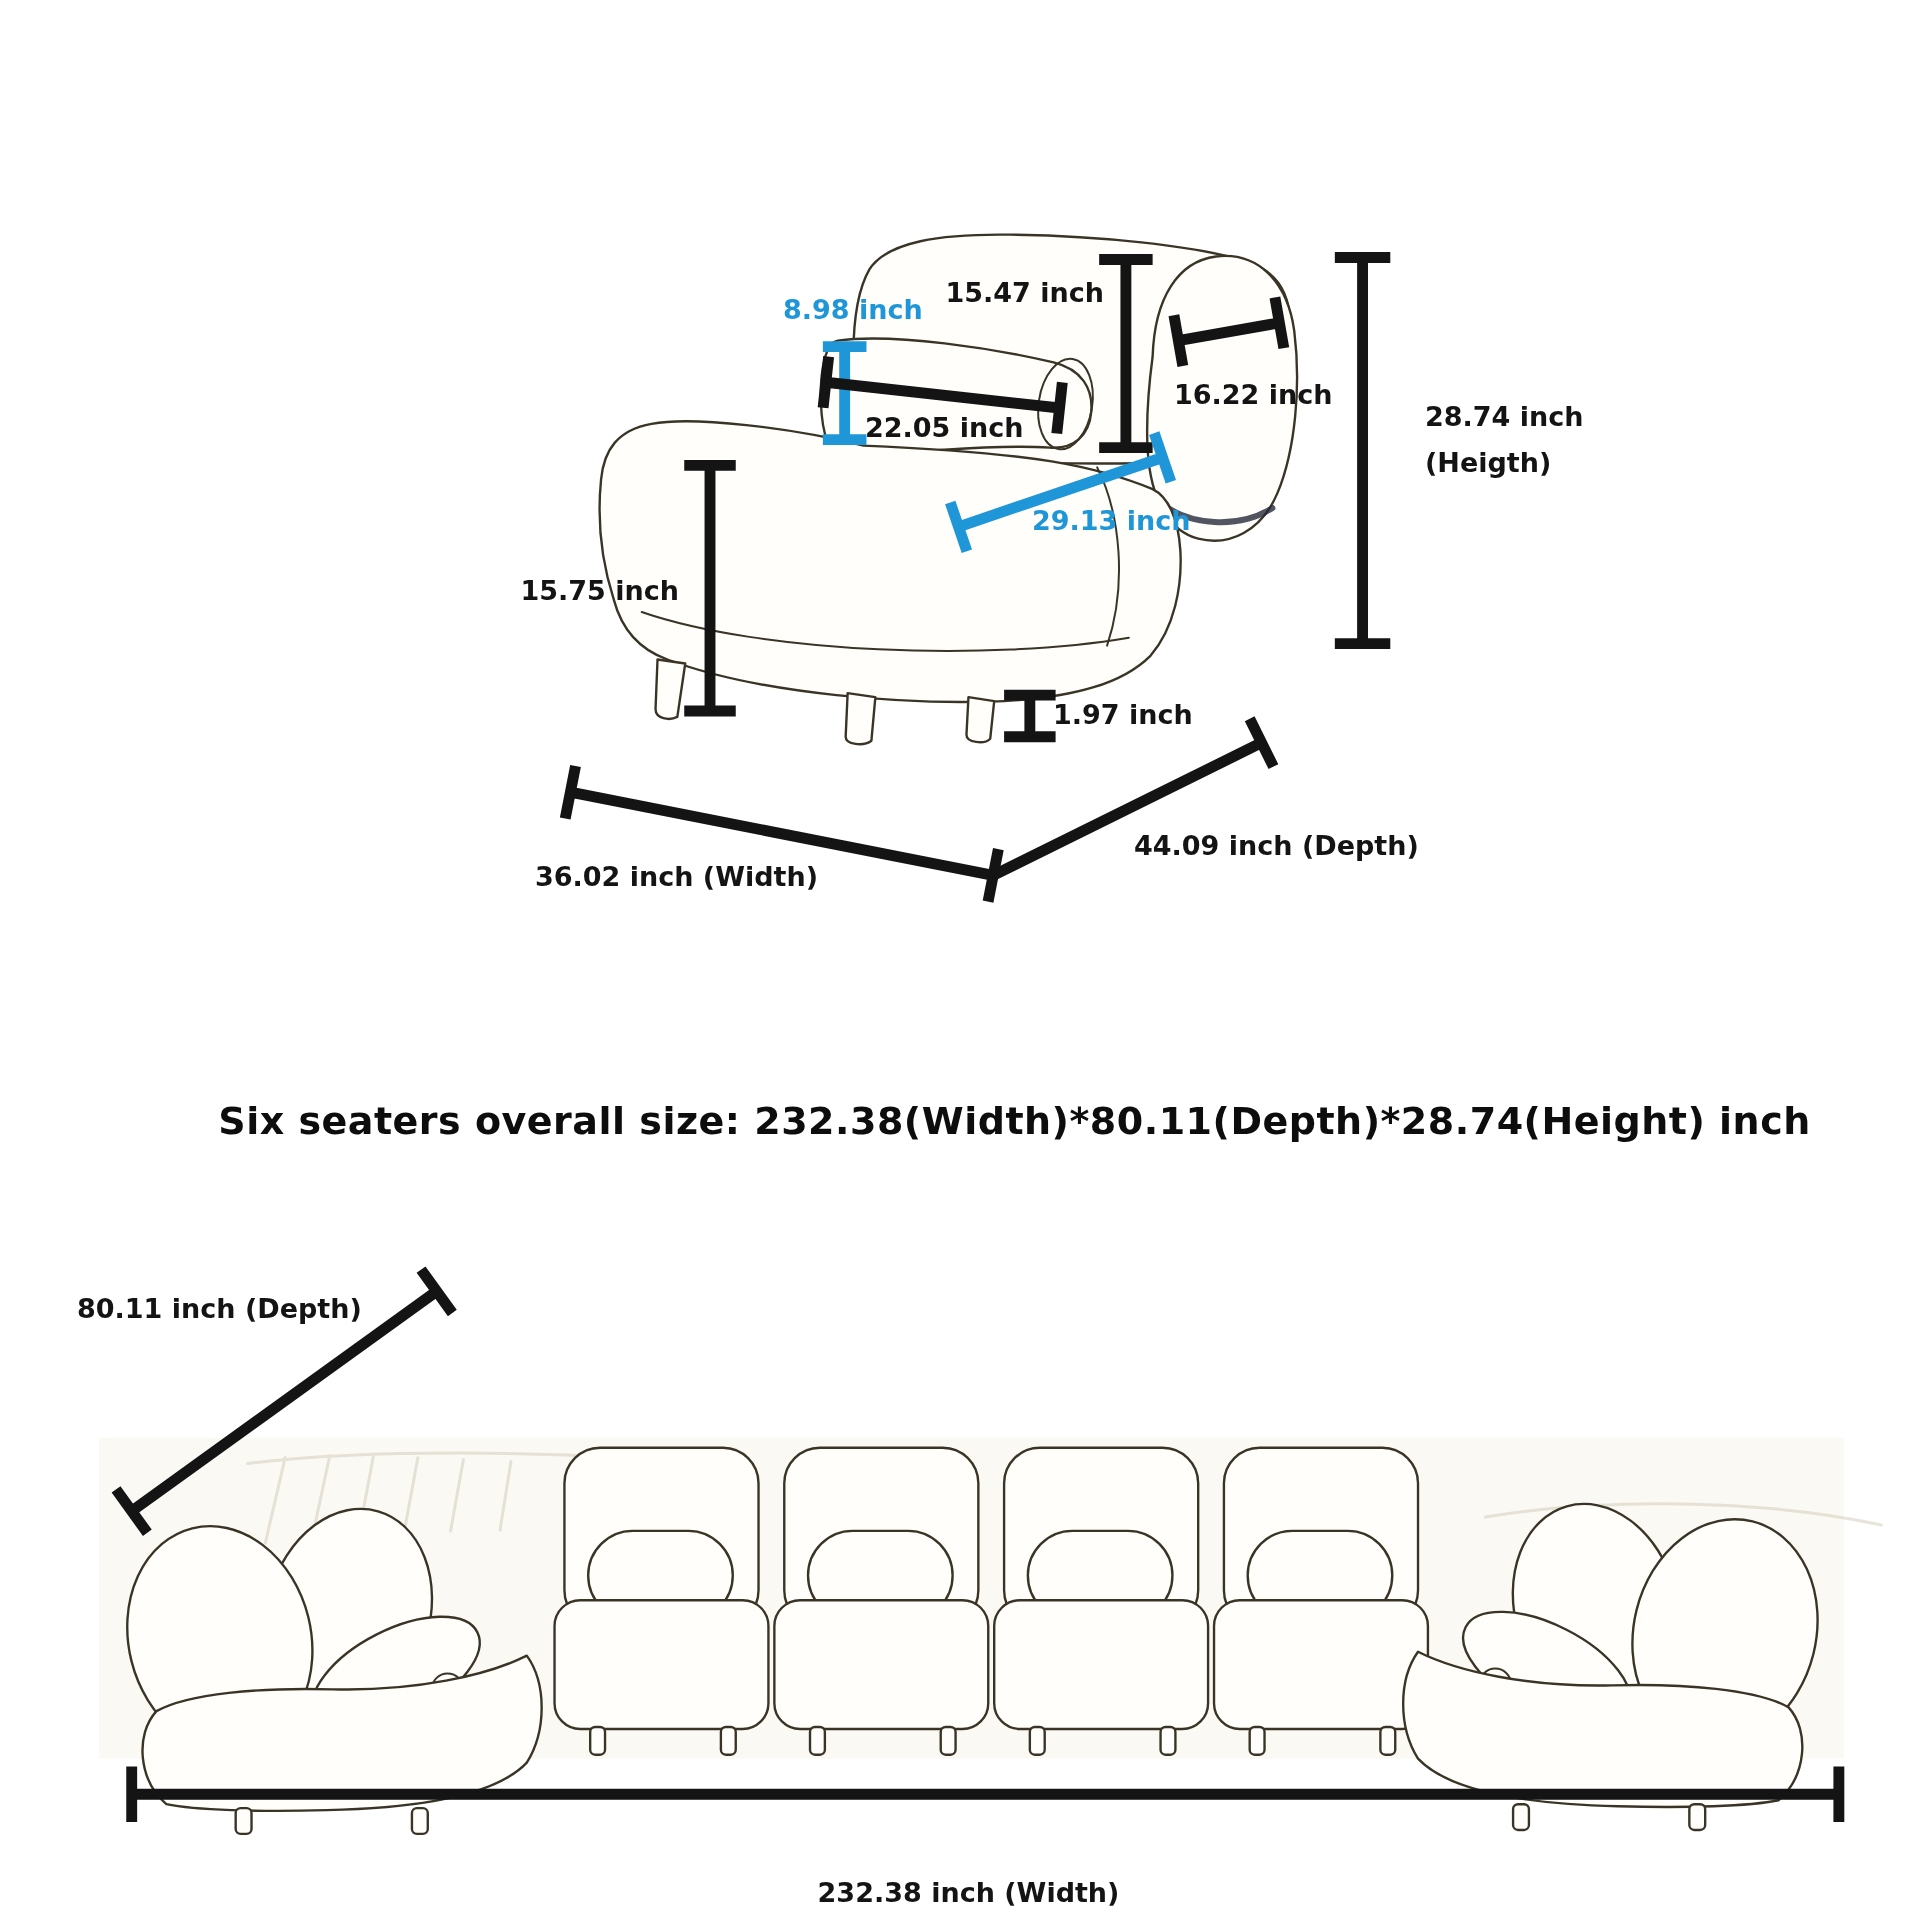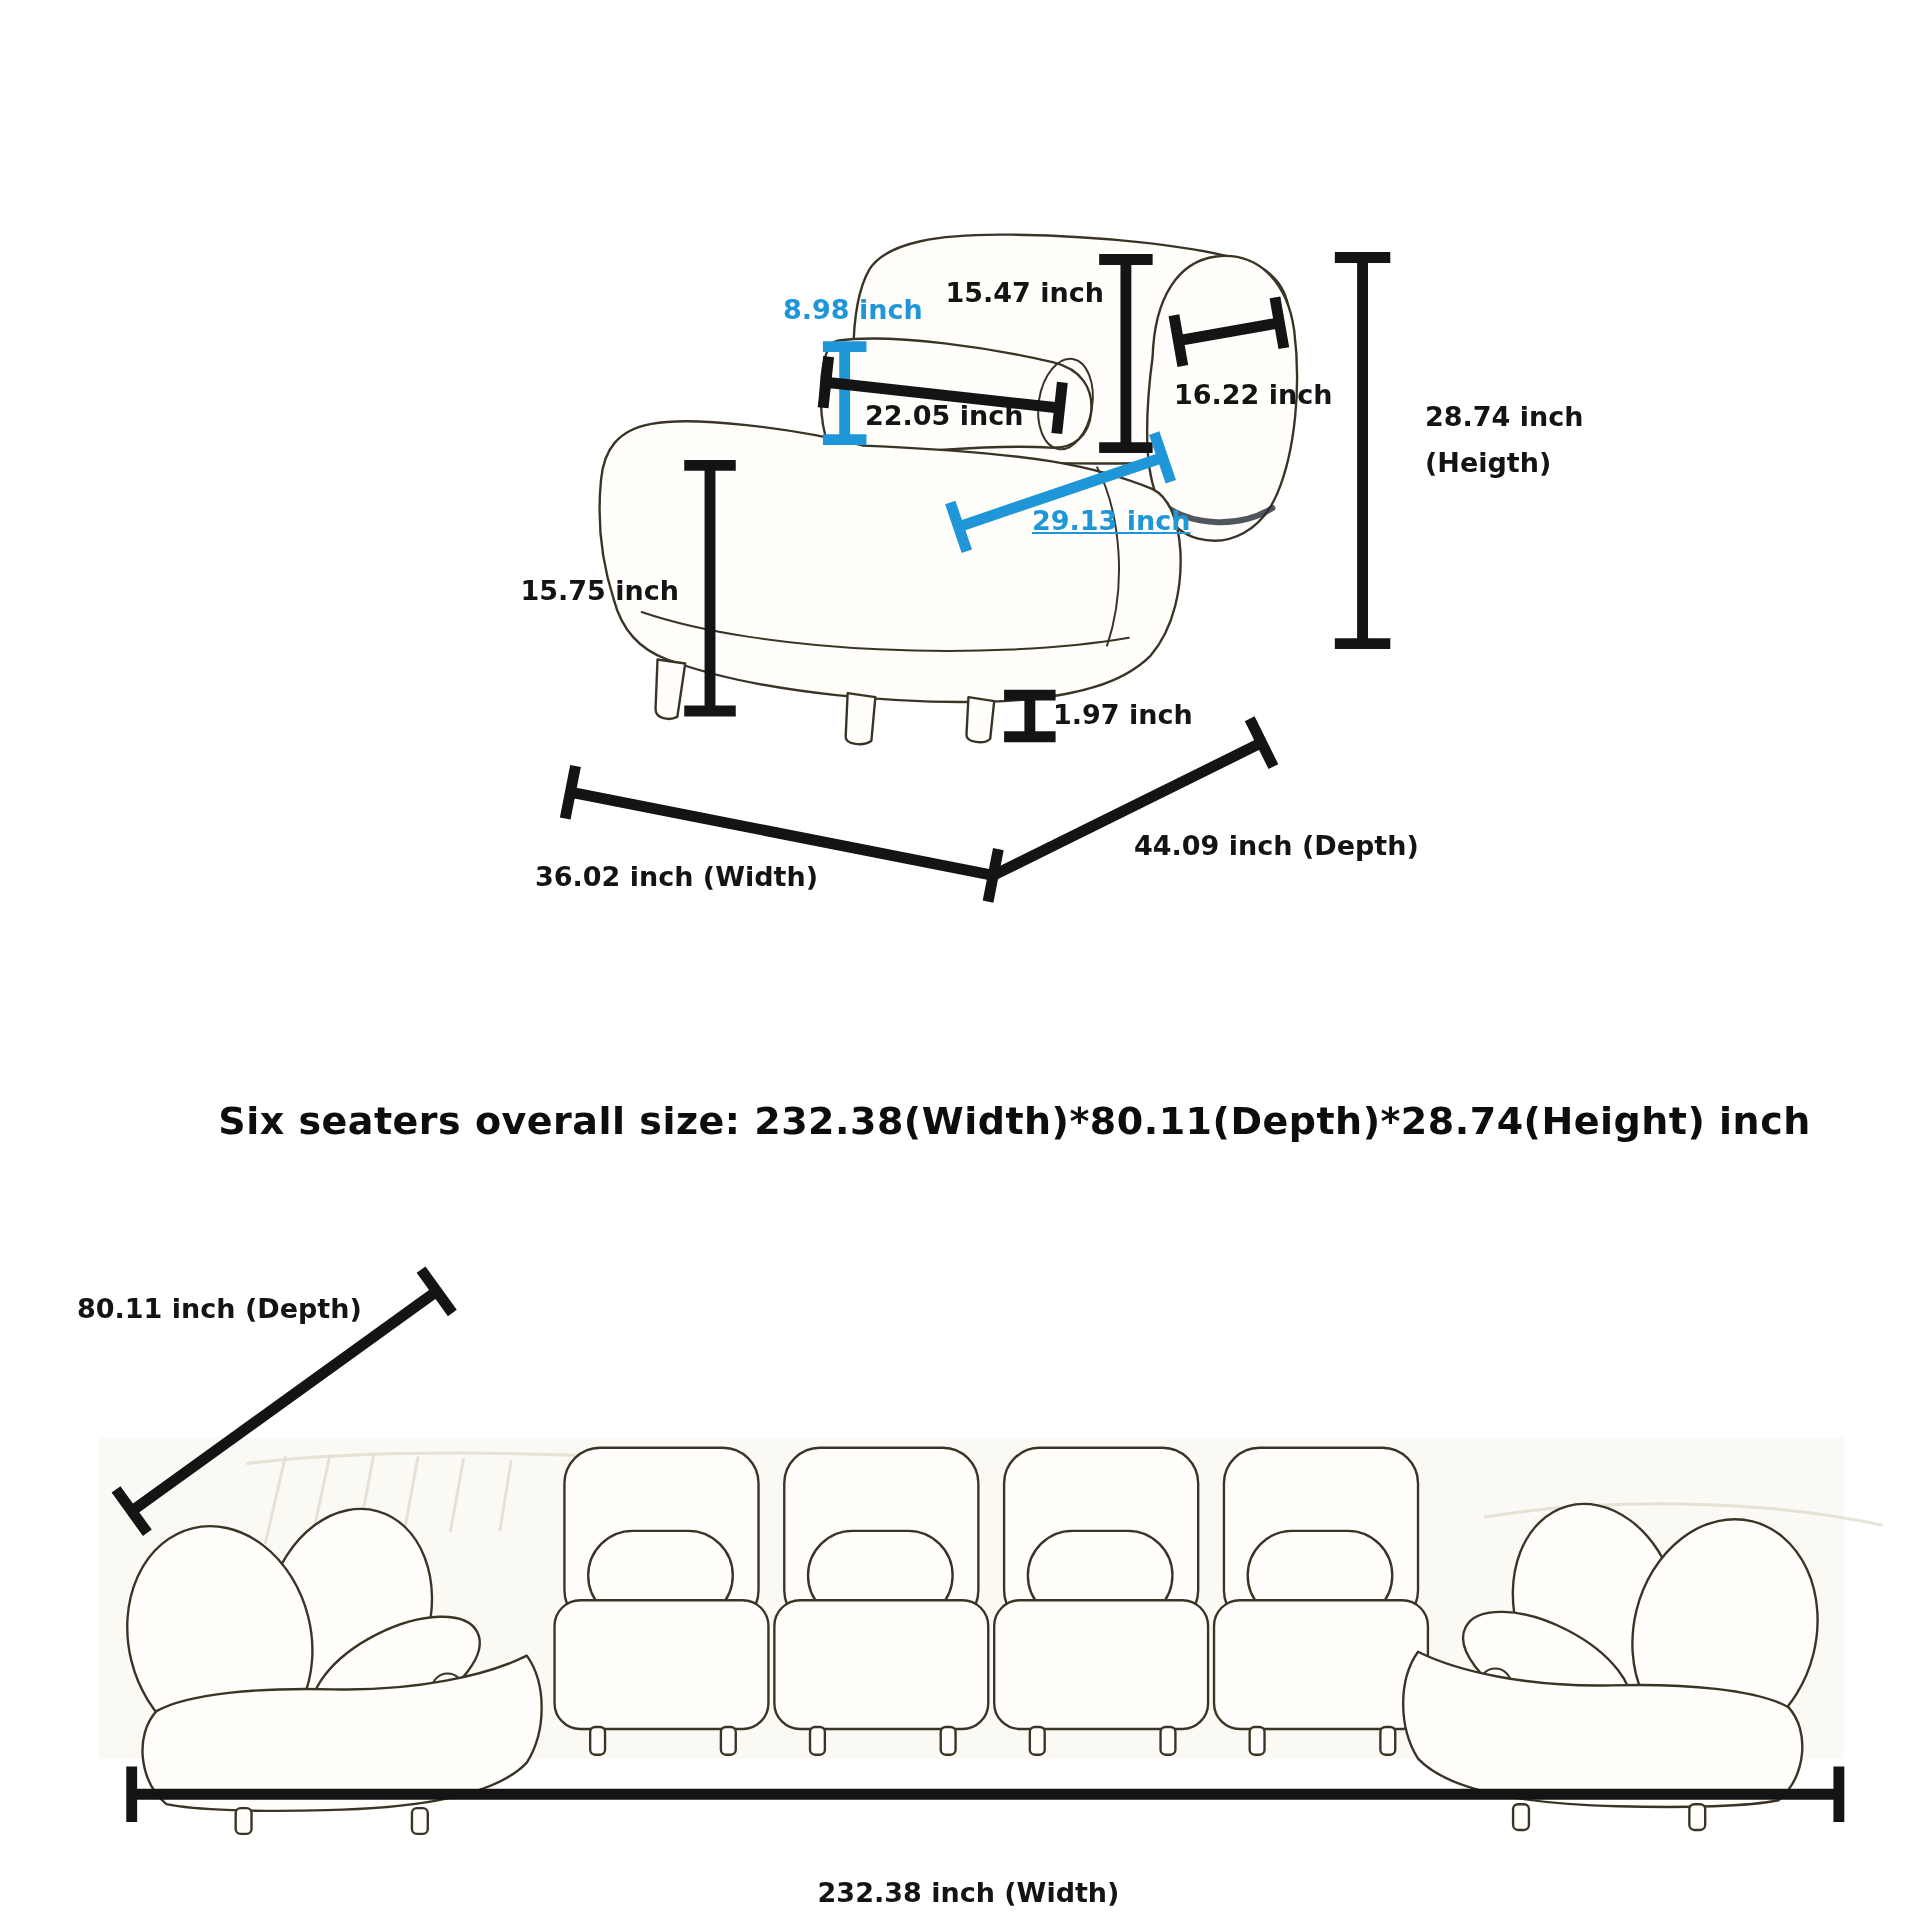--- a/index.html
+++ b/index.html
@@ -180,28 +180,28 @@
       </g>
 
       <path class="dim-black" d="M133,1526 L441,1304 M117.2,1504.1 L148.8,1547.9 M425.2,1282.1 L456.8,1325.9"></path>
       <path class="dim-black" d="M133,1812 H1857 M133,1784 V1840 M1857,1784 V1840"></path>
     </g>
   </svg>
 
 
   <div class="dim-label right" style="left:871px; top:277px; width:233px;">15.47 inch</div>
   <div class="dim-label blue" style="left:783px; top:294px;">8.98 inch</div>
-  <div class="dim-label" style="left:865px; top:400px;">22.05 inch</div>
+  <div class="dim-label" style="left:865px; top:412px;">22.05 inch</div>
   <div class="dim-label" style="left:1174px; top:363px;margin-top:16px;">16.22 inch</div>
   <div class="dim-label stack-line" style="left:1386px; top:394px;margin-left:39px;">
     <div>28.74 inch</div>
     <div>(Heigth)</div>
   </div>
   <div class="dim-label right" style="left:446px; top:575px; width:233px;">15.75 inch</div>
-  <div class="dim-label blue" style="left:1032px; top:505px;text-decoration:underline;">29.13 inch</div>
+  <div class="dim-label blue" style="left:1032px; top:505px;">29.13 inch</div>
   <div class="dim-label" style="left:1053px; top:699px;">1.97 inch</div>
   <div class="dim-label center" style="left:523px; top:861px; width:307px;">36.02 inch (Width)</div>
   <div class="dim-label" style="left:1134px; top:830px;">44.09 inch (Depth)</div>
 
   <div class="title" style="left:89px; top:1099px; width:1851px;">Six seaters overall size: 232.38(Width)*80.11(Depth)*28.74(Height) inch</div>
   <div class="dim-label" style="left:77px; top:1293px;text-align:center;">80.11 inch (Depth)</div>
   <div class="dim-label center" style="left:810px; top:1840px; width:317px;margin-top:37px;">232.38 inch (Width)</div>
 </div>
 
 

